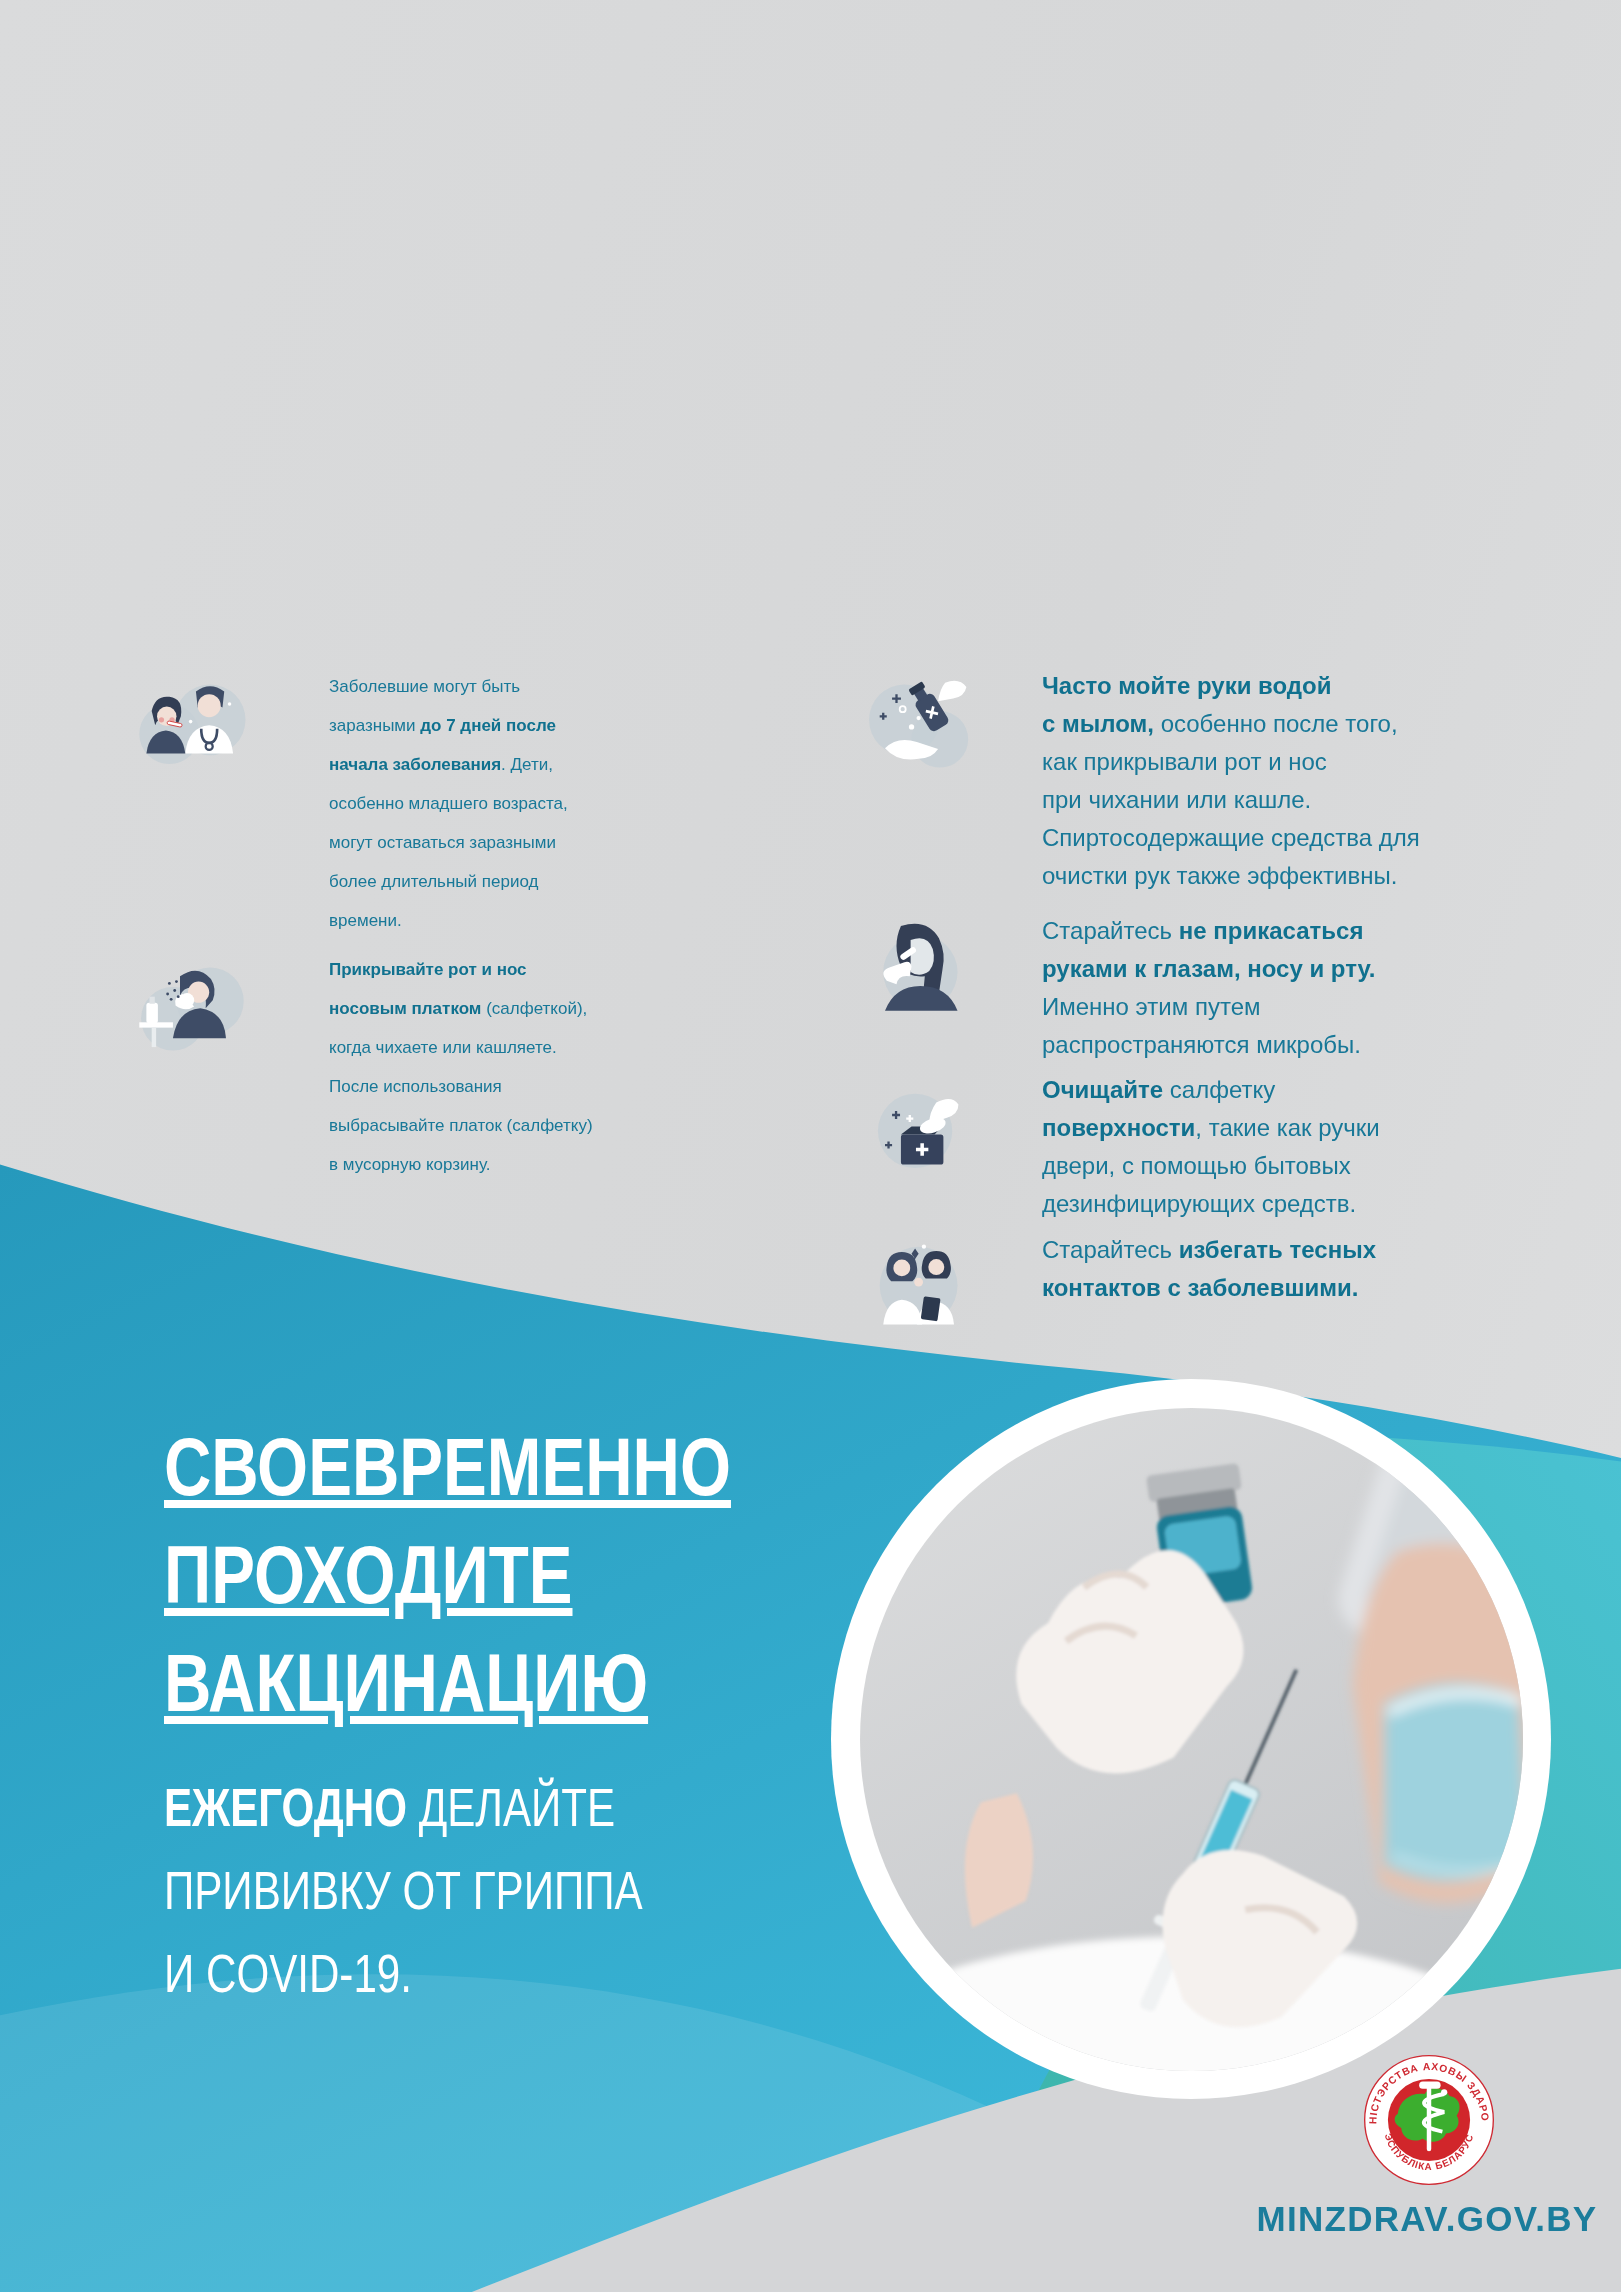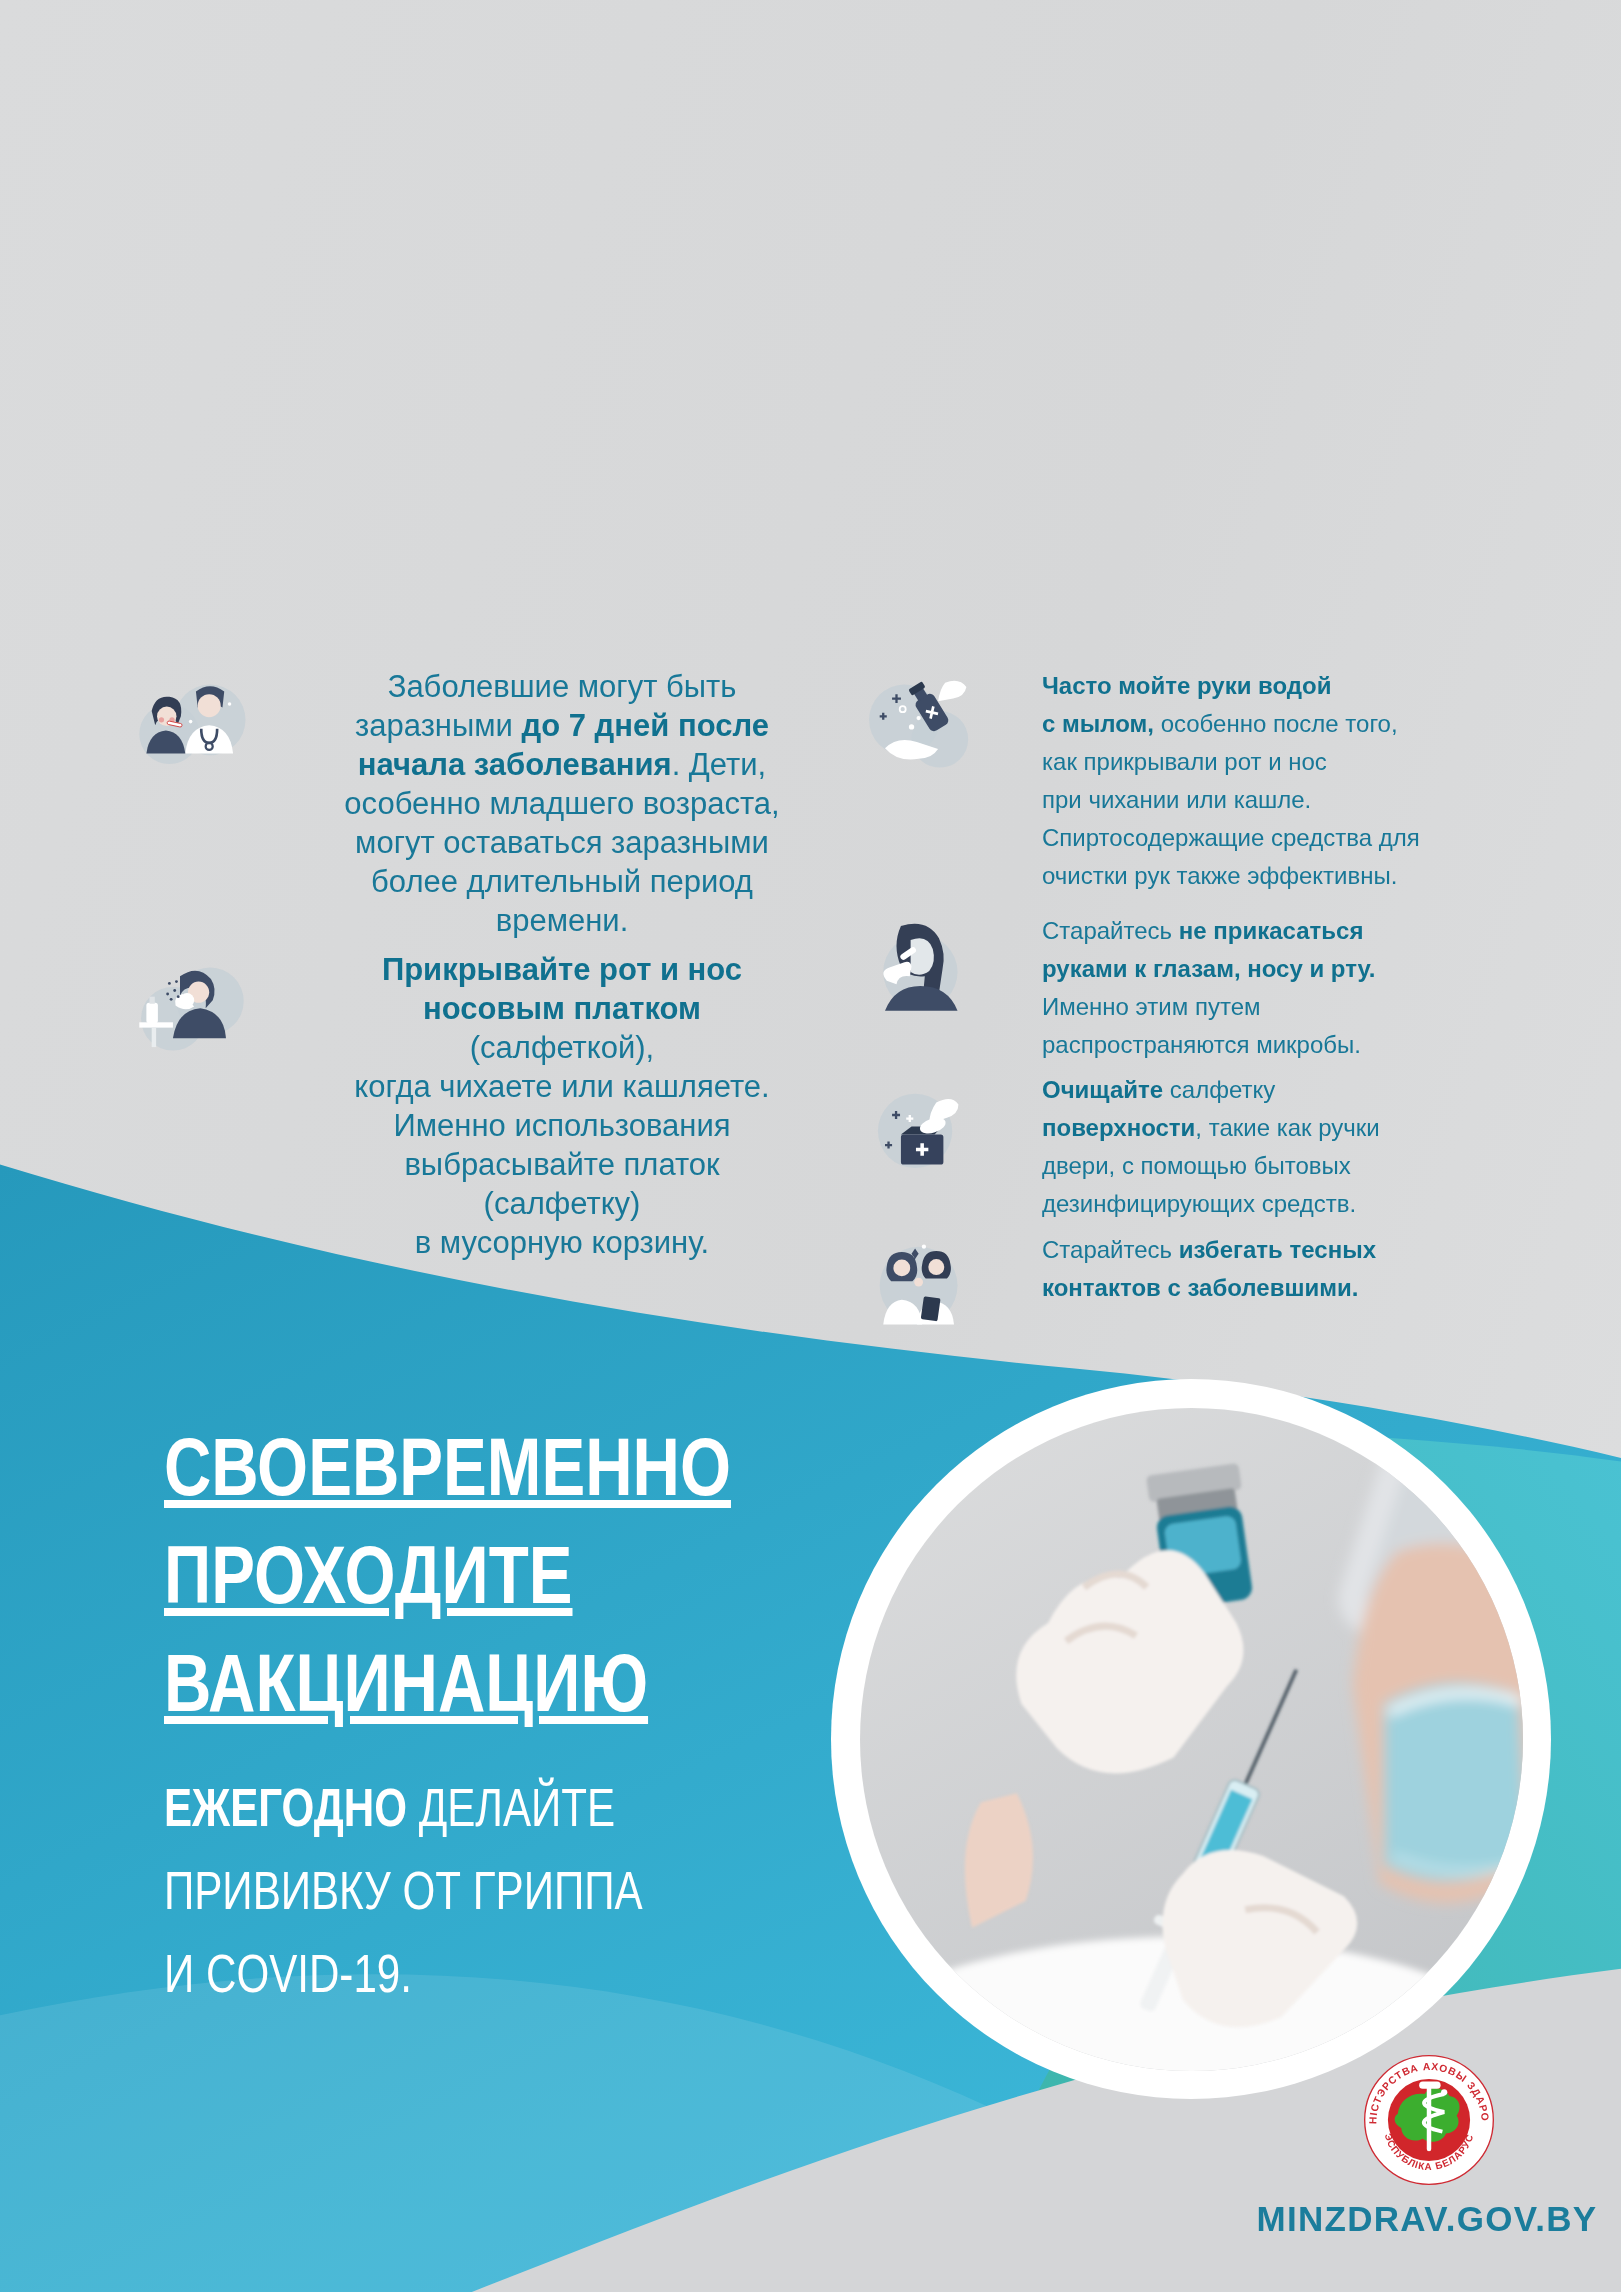--- a/index.html
+++ b/index.html
@@ -14,21 +14,21 @@
   
   .title-block{position:absolute;left:0;top:41px;width:1622px;text-align:center;color:var(--title_teal);}
   .title-main{display:inline-block;font-size:176px;font-weight:bold;line-height:1.04;letter-spacing:-2.7px;transform:scale(0.78,1.02);}
   .title-subs{margin-top:12.5px;}
   .title-sub{font-size:66px;font-weight:bold;font-style:italic;line-height:82px;letter-spacing:-0.9px;}
 
   
   .tip{position:absolute;}
   .tip-icon{position:absolute;left:0;top:0;width:115px;height:115px;}
   .tip-text{position:absolute;top:1.8px;margin:0;color:var(--text_teal);white-space:pre-line;}
-  .col-left  .tip-text{left:195px;width:466px;font-size:31px;line-height:39px;text-align:center;}
+  .col-left  .tip-text{left:195px;width:466px;font-size:17px;line-height:39px;}
   .col-right .tip-text{left:180px;width:537px;font-size:24px;line-height:38px;}
   .tip-text b{font-weight:bold;color:var(--text_teal_bold);}
 
   #tipL1{left:134px;top:665px;}
   #tipL2{left:134px;top:948px;}
   #tipR1{left:862px;top:665px;}
   #tipR2{left:862px;top:910px;}
   #tipR3{left:862px;top:1069px;}
   #tipR4{left:862px;top:1229px;}
 
@@ -120,21 +120,21 @@
           <circle cx="46" cy="48" r="1.6"></circle>
           <circle cx="38" cy="52" r="1.6"></circle>
         <circle cx="48" cy="38" r="1.6"></circle>
           <circle cx="42" cy="58" r="1.6"></circle>
           <circle cx="50" cy="55" r="1.6"></circle>
       </g>
     </svg>
     <p class="tip-text"><b>Прикрывайте рот и нос
 носовым платком</b><span> (салфеткой),
 когда чихаете или кашляете.
-Именно использования
+После использования
 выбрасывайте платок (салфетку)
 в мусорную корзину.</span></p>
   </div>
 
   <div id="tipR1" class="tip col-right">
     <svg class="tip-icon" viewBox="0 0 130 130">
       <circle cx="48" cy="62" r="40" fill="#c6cfd6" opacity="0.8"></circle>
       <circle cx="88" cy="84" r="32" fill="#c6cfd6" opacity="0.8"></circle>
       <path d="M26 94 q14 -14 36 -7 l24 8 q-7 11 -22 11 q-24 4 -38 -12 Z" fill="#ffffff"></path>
       <g transform="rotate(-32 78 52)">

